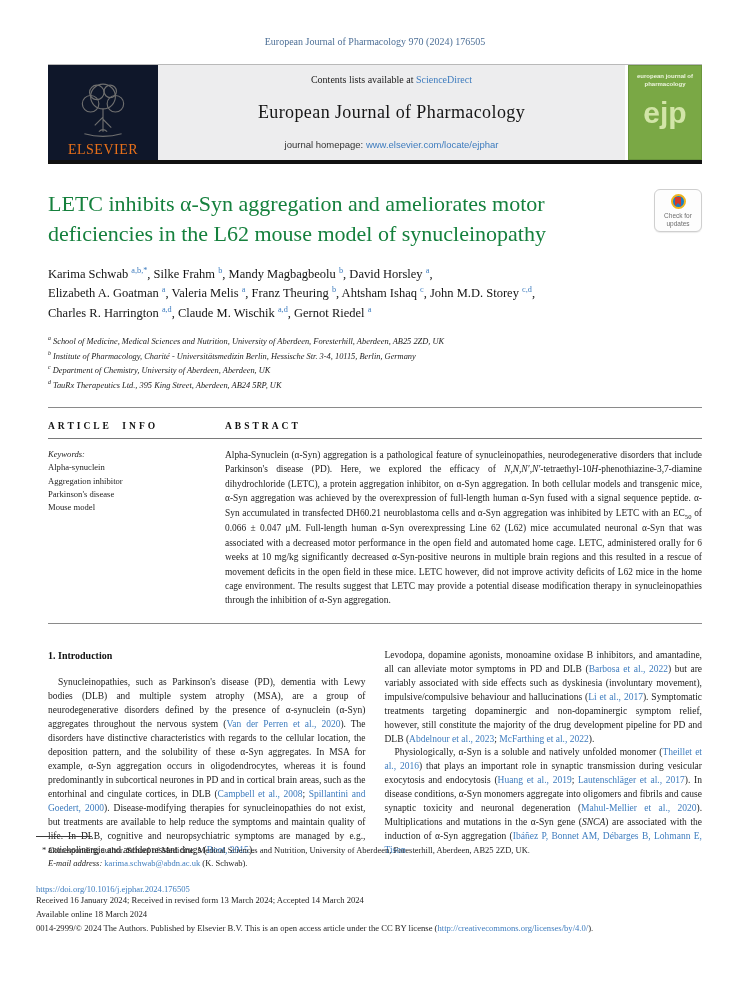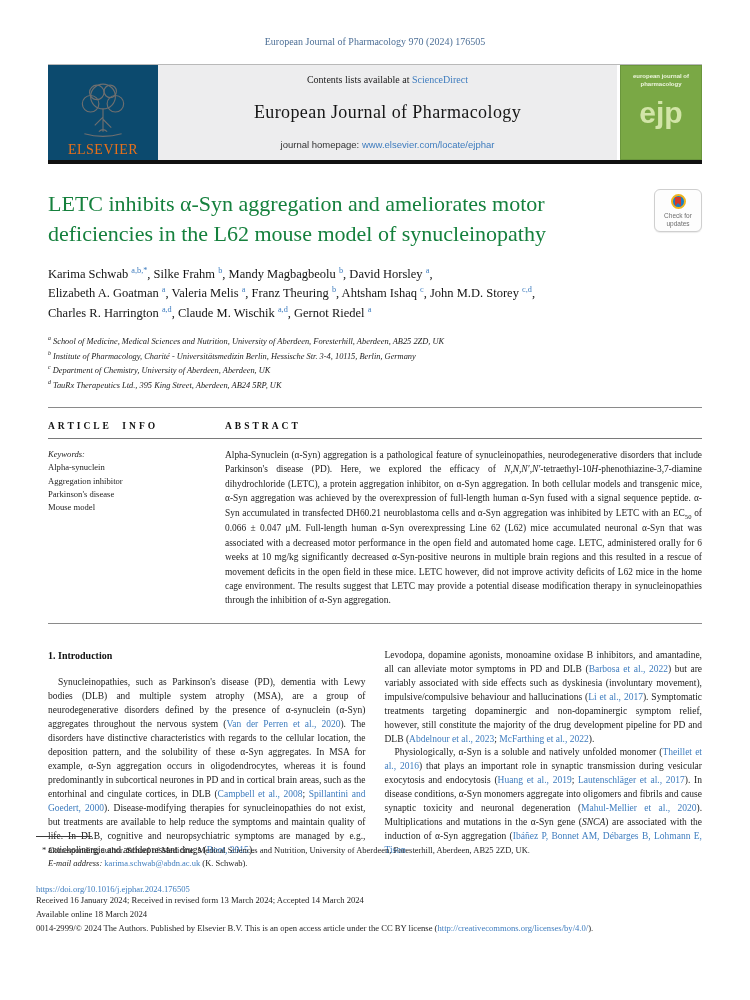--- a/index.html
+++ b/index.html
@@ -11,29 +11,29 @@
   *{box-sizing:border-box;margin:0;padding:0;}
   html,body{background:#ffffff;}
   body{width:750px;font-family:"Liberation Serif", serif;color:#1c1c1c;}
   .page{position:relative;width:750px;height:1000px;padding:36px 48px 0 48px;overflow:hidden;background:#fff;}
 
   
   .running-head{text-align:center;font-size:10px;color:#4d6f96;margin-bottom:17px;}
 
   
   .banner{display:flex;align-items:stretch;border-top:1px solid #b9b9b9;height:96px;}
-  .logo-col{width:110px;background:#0c4a6e;display:flex;flex-direction:column;align-items:center;justify-content:flex-end;padding-bottom:2px;}
+  .logo-col{width:110px;background:#0f172a;display:flex;flex-direction:column;align-items:center;justify-content:flex-end;padding-bottom:2px;}
   .elsevier-word{font-size:14px;letter-spacing:0.5px;color:var(--elsevier-orange);font-family:"Liberation Serif",serif;}
   .banner-mid{flex:1;background:#ededee;display:flex;flex-direction:column;align-items:center;justify-content:space-between;padding:9px 6px 10px 6px;}
   .contents-line{font-size:10px;color:#222;}
   .contents-line .lnk{color:var(--link-blue);}
   .banner-journal-title{font-size:18px;color:#151515;letter-spacing:0.4px;}
   .homepage-line{font-family:"Liberation Sans",sans-serif;font-size:9.5px;color:#333;}
   .homepage-line .lnk{color:var(--link-blue);}
-  .cover-col{width:82px;margin-left:3px;background:var(--cover-green);border:1px solid #6a963c;display:flex;flex-direction:column;align-items:center;padding:7px 3px 4px 3px;}
+  .cover-col{width:74px;margin-left:3px;background:var(--cover-green);border:1px solid #6a963c;display:flex;flex-direction:column;align-items:center;padding:7px 3px 4px 3px;}
   .cover-title{font-family:"Liberation Sans",sans-serif;font-size:6px;line-height:1.25;color:#edf5dd;text-align:center;font-weight:bold;}
   .cover-logo{font-family:"Liberation Sans",sans-serif;font-weight:bold;font-size:30px;line-height:1;color:#d2e5a8;margin-top:10px;}
   .black-rule{height:4px;background:#111;margin-top:0px;}
 
   
   .title-row{display:flex;justify-content:space-between;align-items:flex-start;margin-top:25px;}
   .article-title{font-size:22px;line-height:1.38;font-weight:normal;color:#15803d;max-width:585px;}
   .cfu-badge{width:48px;border:1px solid #cfcfcf;border-radius:6px;background:#fdfdfd;box-shadow:0 1px 1px rgba(0,0,0,.08);display:flex;flex-direction:column;align-items:center;padding:4px 2px 3px 2px;cursor:pointer;}
   .cfu-circle{width:15px;height:15px;border-radius:50%;background:#1a7dc4;border:2.5px solid #f0b51e;display:flex;align-items:center;justify-content:center;}
   .cfu-bookmark{width:6px;height:9px;background:#d3382c;clip-path:polygon(0 0,100% 0,100% 100%,50% 68%,0 100%);}

